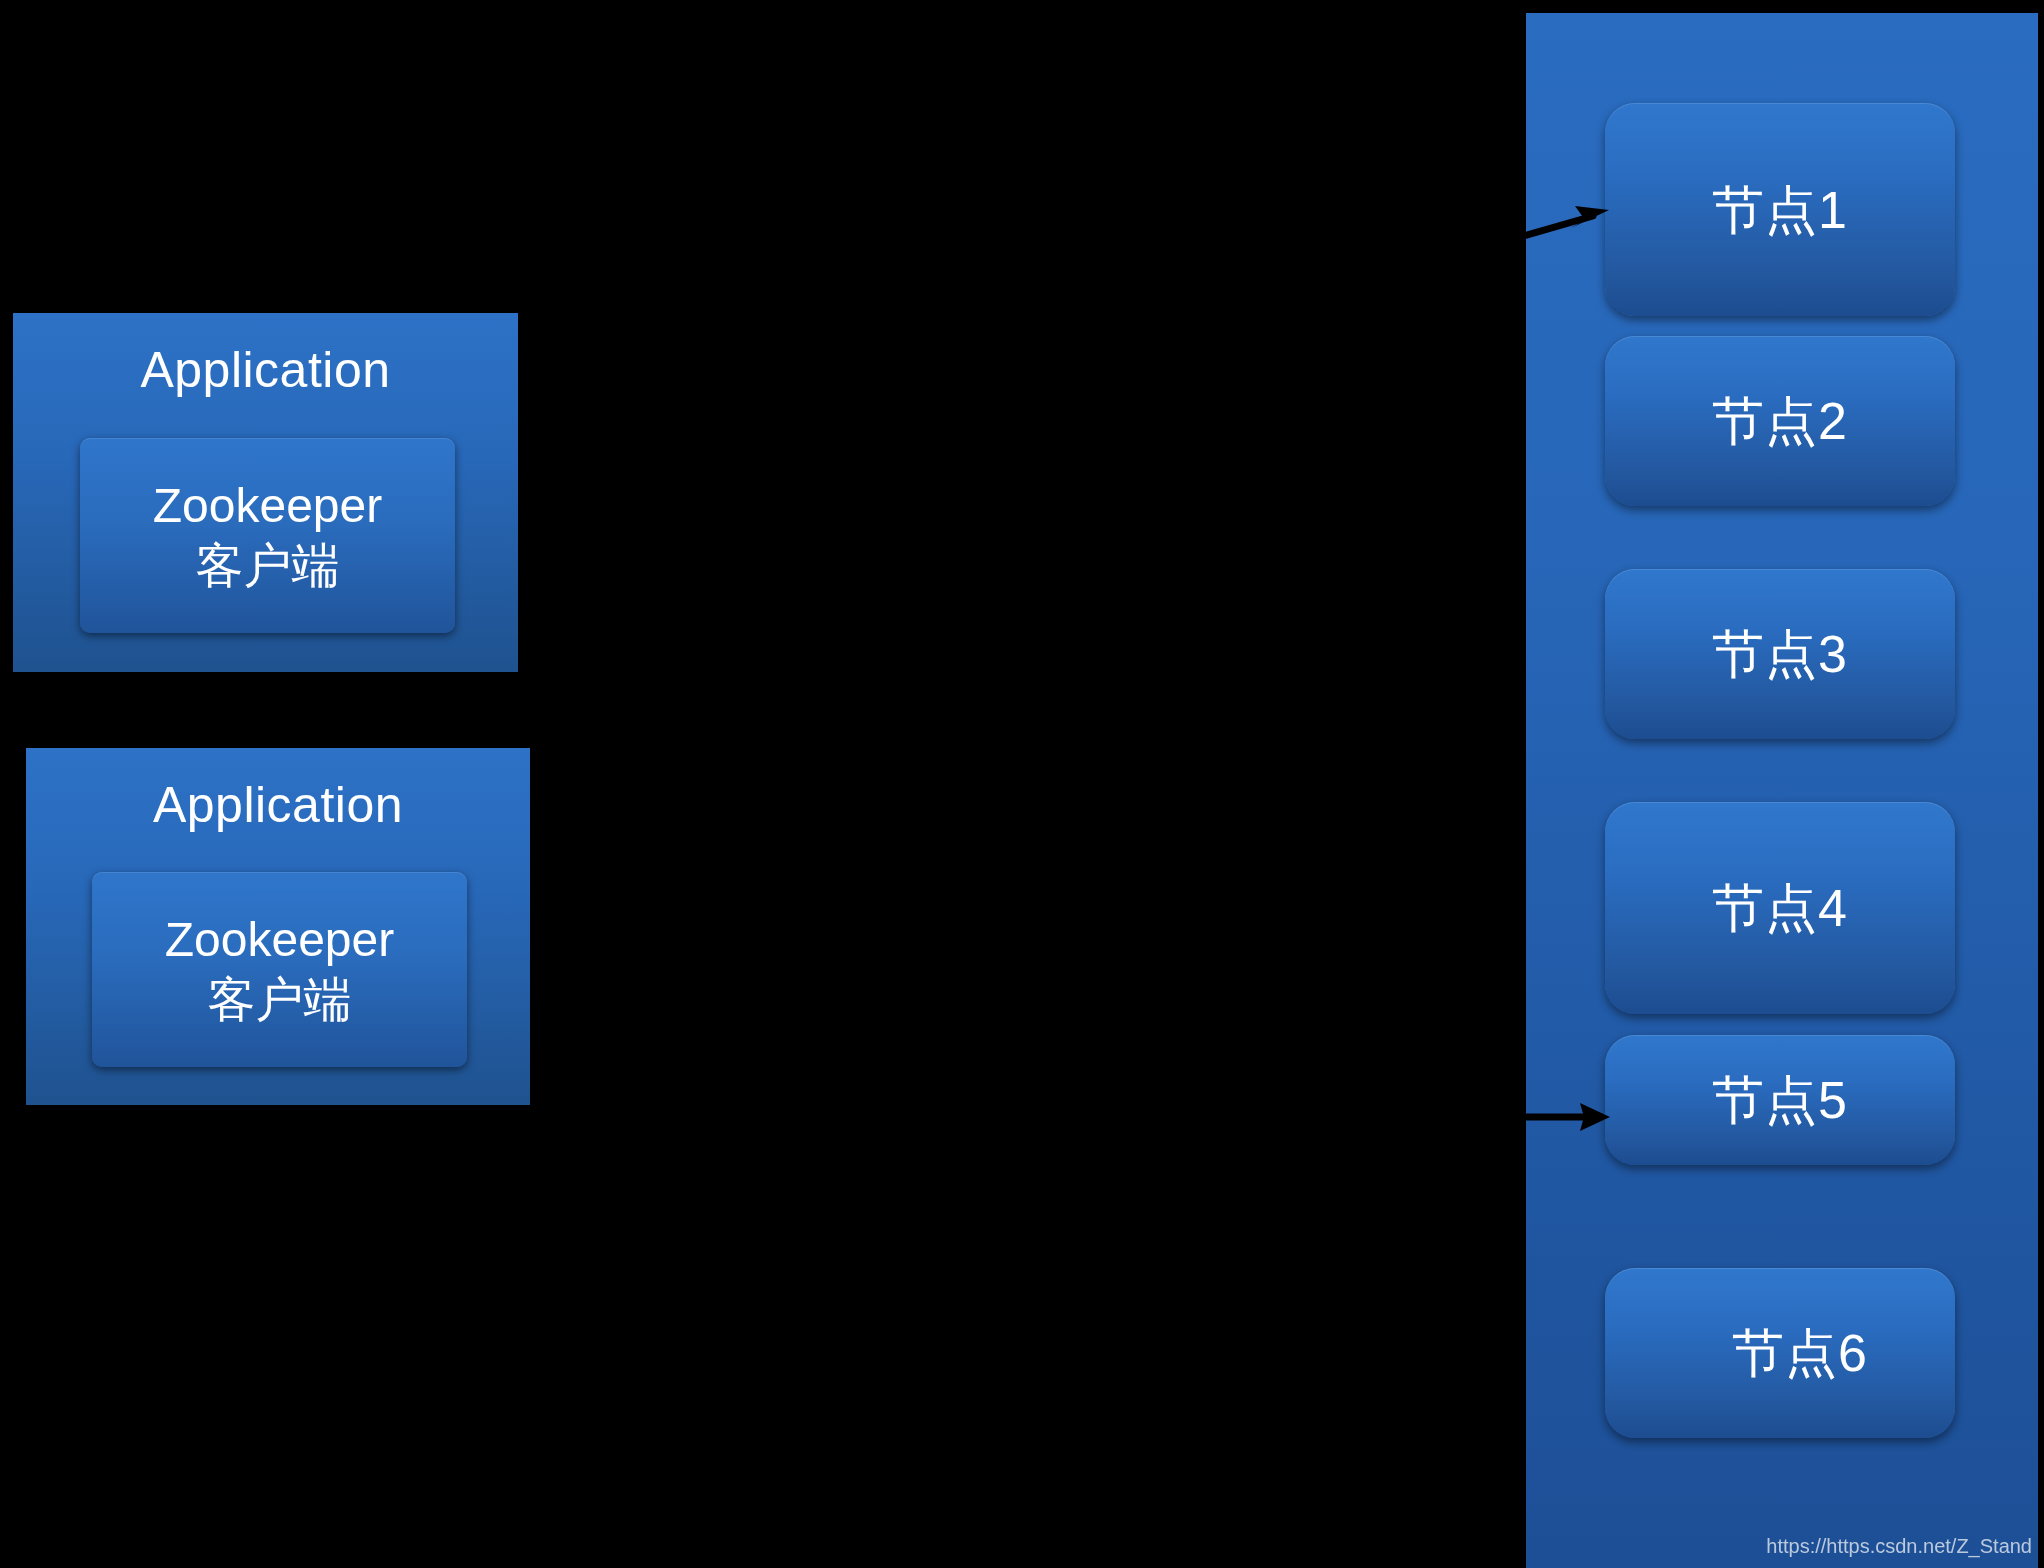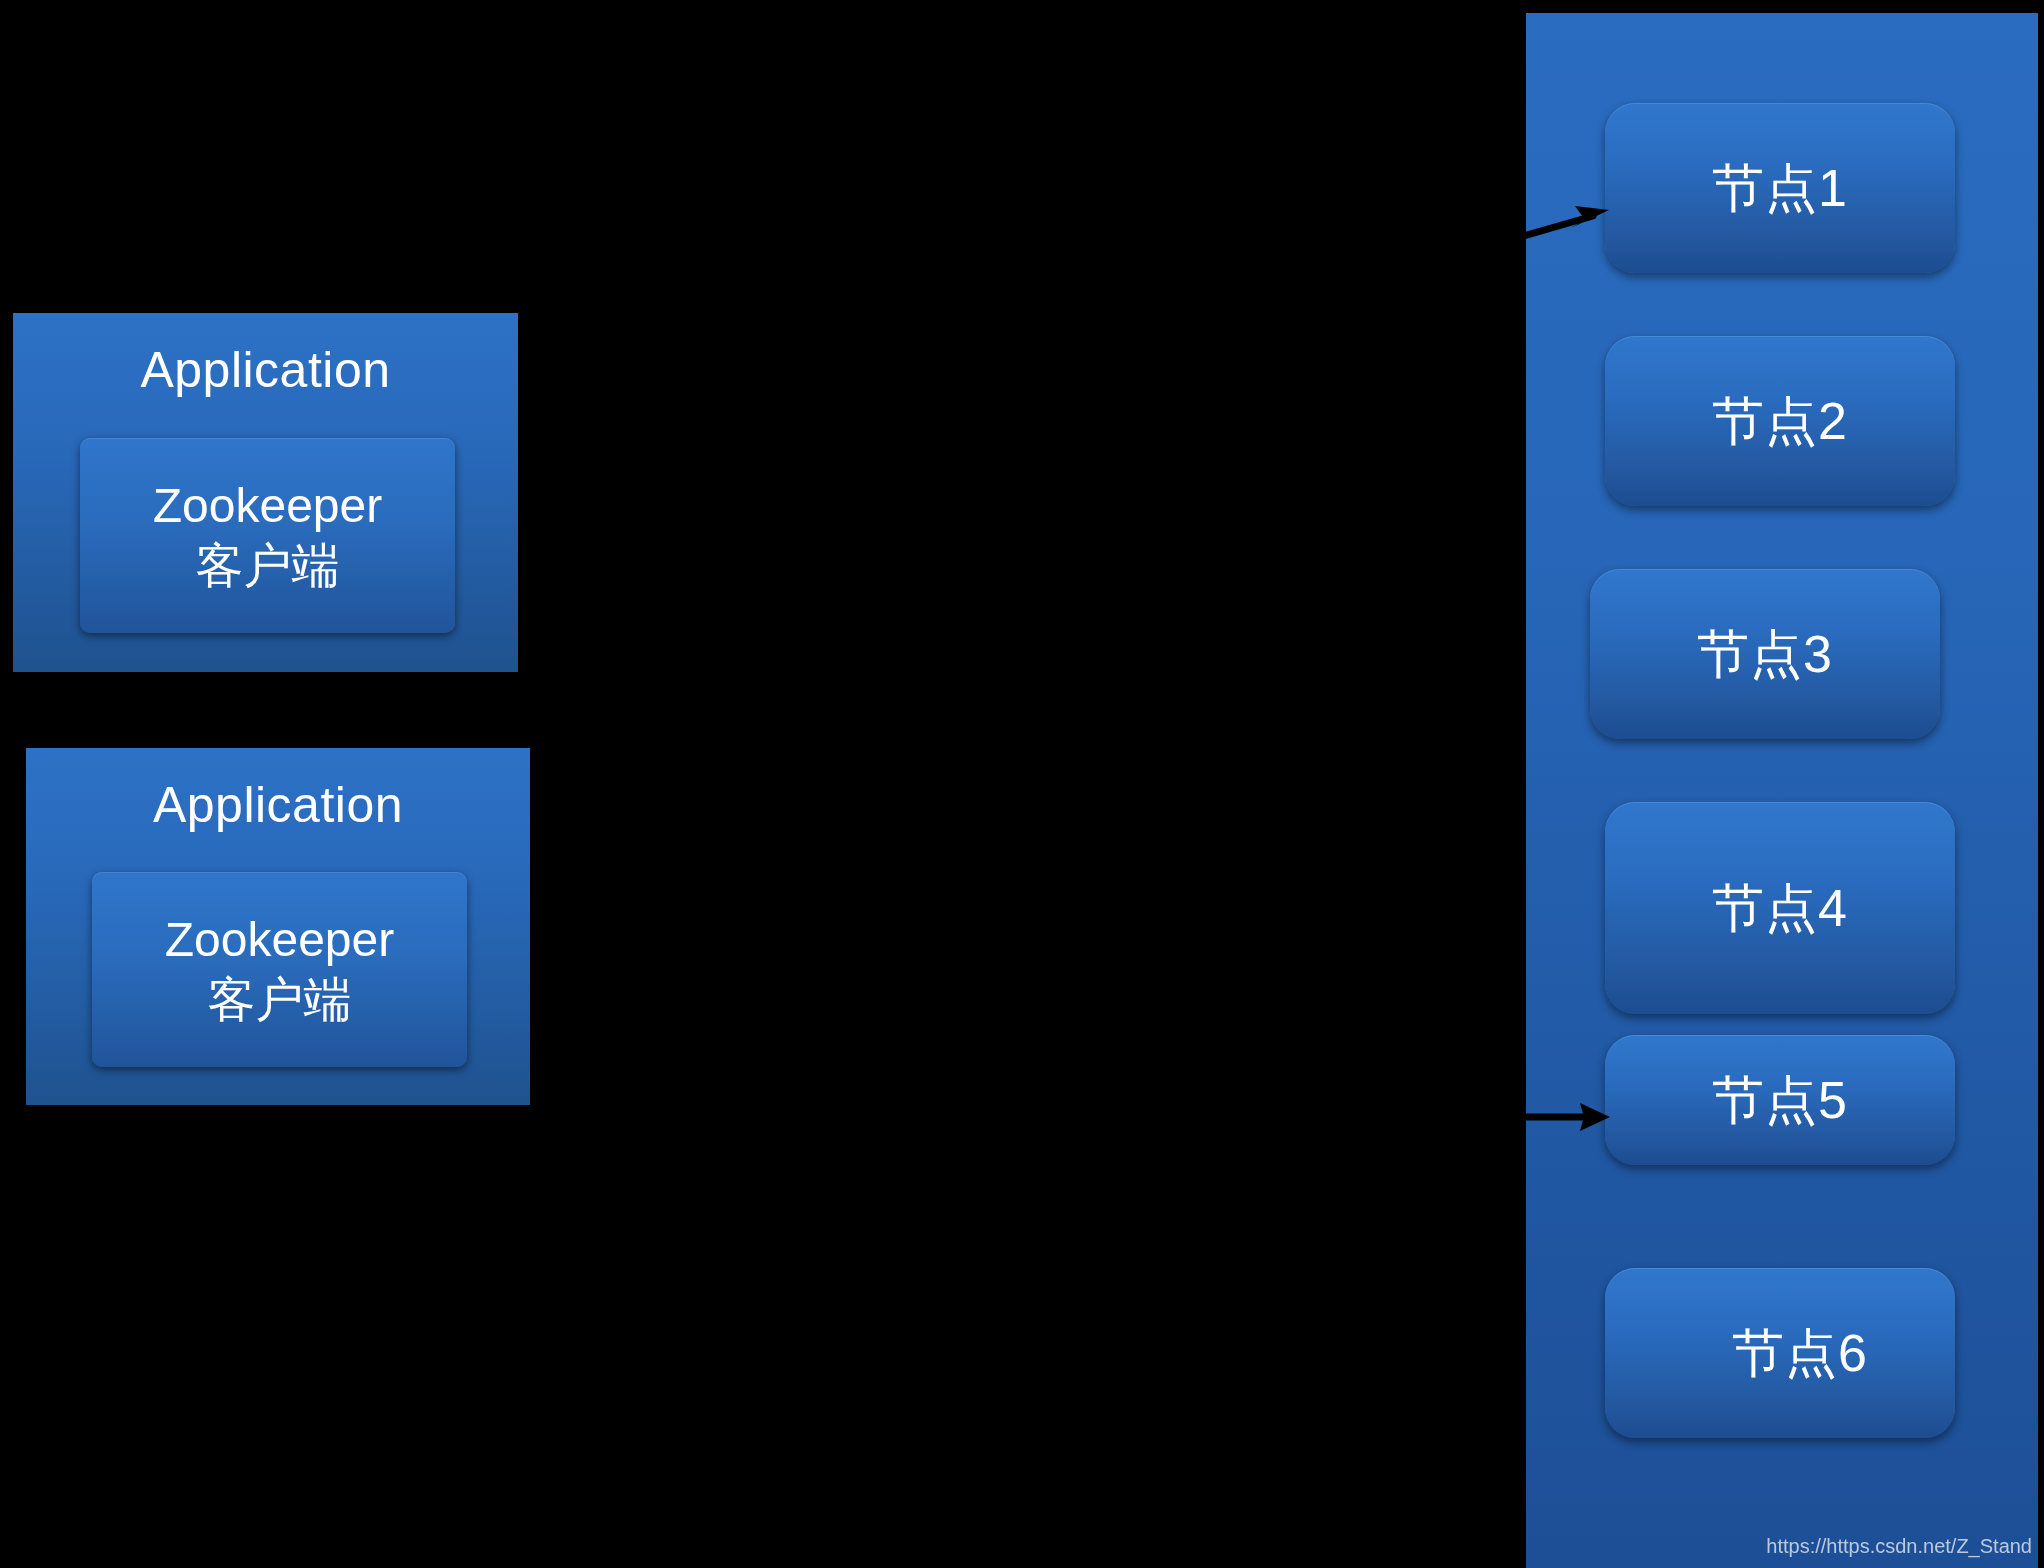--- a/index.html
+++ b/index.html
@@ -120,29 +120,29 @@
   <div class="app-box" style="left:26px; top:748px; width:504px; height:357px;">
     <div class="app-title" style="top:28px;">Application</div>
     <div class="inner-box" style="left:66px; top:124px; width:375px; height:195px;">
       <div class="inner-line">Zookeeper</div>
       <div class="inner-line">客户端</div>
     </div>
   </div>
 
   <div id="cluster-panel" style="left:1526px; top:13px; width:512px; height:1555px;">
 
-    <div class="node-box" style="left:79px; top:90px; width:350px; height:170px;">
+    <div class="node-box" style="left:79px; top:90px; width:350px; height:213px;">
       <span class="node-label">节点1</span>
     </div>
 
     <div class="node-box" style="left:79px; top:323px; width:350px; height:170px;">
       <span class="node-label">节点2</span>
     </div>
 
-    <div class="node-box" style="left:64px; top:556px; width:350px; height:170px;text-align:right;">
+    <div class="node-box" style="left:79px; top:556px; width:350px; height:170px;text-align:right;">
       <span class="node-label">节点3</span>
     </div>
 
     <div class="node-box" style="left:79px; top:789px; width:350px; height:212px;">
       <span class="node-label">节点4</span>
     </div>
 
     <div class="node-box" style="left:79px; top:1022px; width:350px; height:130px;">
       <span class="node-label">节点5</span>
     </div>

